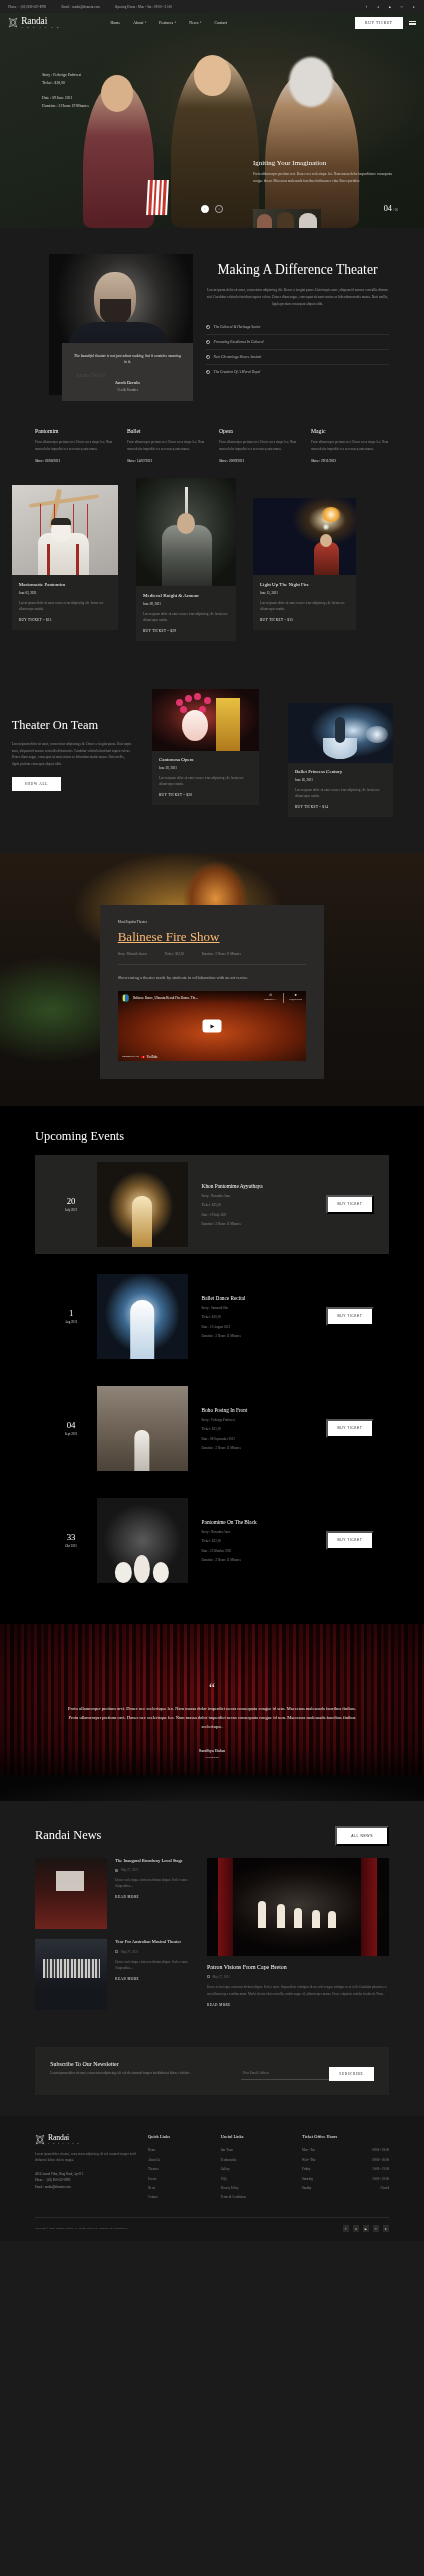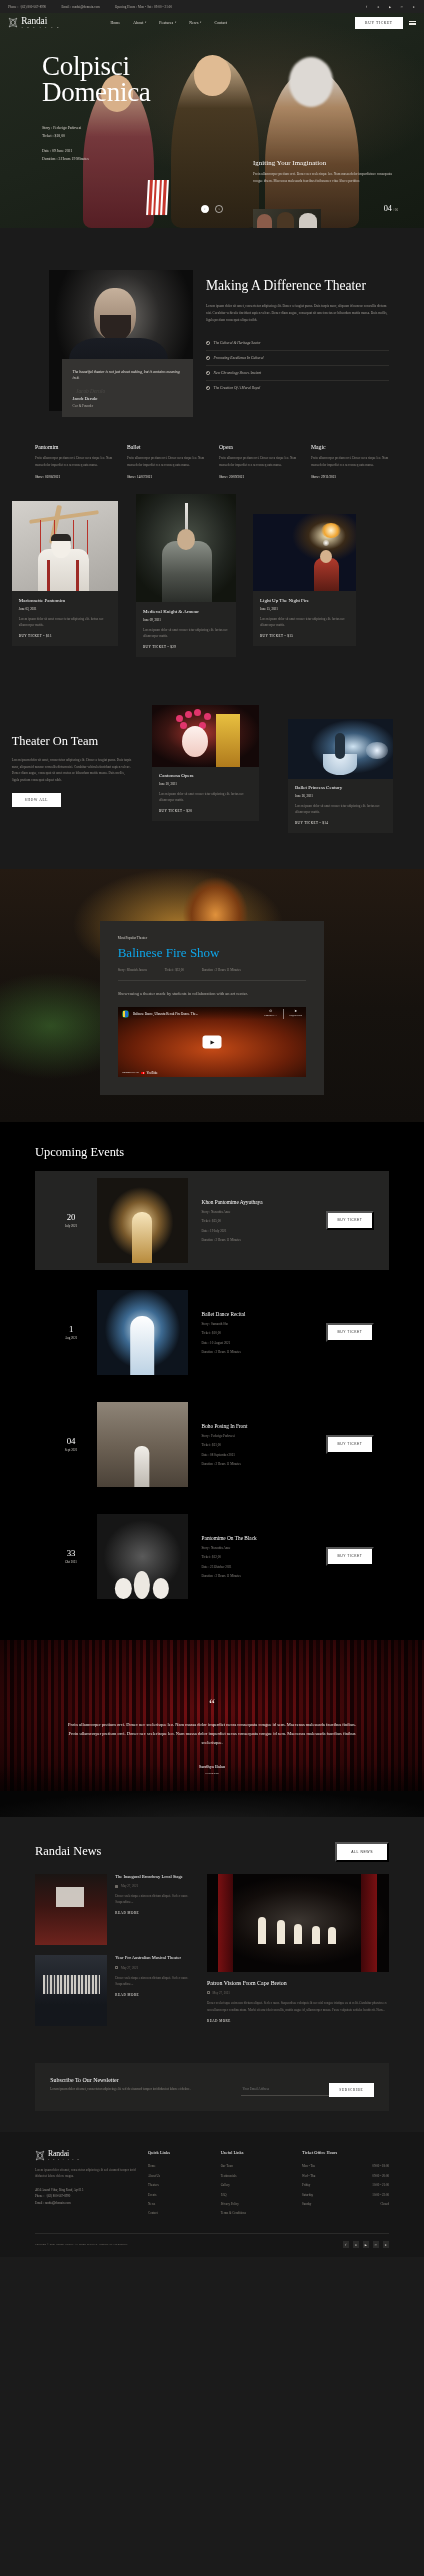--- a/index.html
+++ b/index.html
@@ -96,21 +96,21 @@
   }
   .dot-nav { display:flex; align-items:center; gap:6.5px; }
   .circ { width:7.7px; height:7.7px; border-radius:50%; border:0.4px solid rgba(255,255,255,.6);
      display:flex; align-items:center; justify-content:center; font-size:2.9px; color:#fff;
      font-family:"DejaVu Sans", sans-serif; }
   .circ.solid { background:#fff; color:#222; border-color:#fff; }
   .slide-count { position:absolute; right:26px; font-size:8.3px; color:#fff; display:flex; align-items:baseline; gap:1.2px;}
   .slide-count i { font-size:3.2px; font-style:normal; color:#bbb6ae; }
 
   
-  .about { background:#1b1b1b; padding:42px 0 20px 0; }
+  .about { background:#1b1b1b; padding:26px 0 20px 0;text-align:center; }
   .about-grid { display:flex; gap:13px; }
   .about-left { width:158px; position:relative; }
   .about-photo {
     width:144px; height:141px; margin-left:14px;
     background:radial-gradient(ellipse 48% 58% at 52% 33%, #6d6a66 0%, #2b2a29 52%, #0c0c0c 100%);
     position:relative; overflow:hidden;
   }
   .about-photo .face { position:absolute; left:45px; top:17.7px; width:42px; height:52px;
     border-radius:46% 46% 44% 44%; background:linear-gradient(180deg,#c6b19c,#8e7866); filter:blur(0.3px);}
   .about-photo .beard { position:absolute; left:51px; top:45px; width:31px; height:26px;
@@ -215,21 +215,21 @@
      background:
        radial-gradient(ellipse 40% 36% at 42% 22%, rgba(255,180,60,.6), rgba(0,0,0,0) 62%),
        radial-gradient(ellipse 30% 30% at 12% 62%, rgba(80,150,60,.45), rgba(0,0,0,0) 70%),
        linear-gradient(180deg,#241a12 0%,#16120e 55%,#120f0c 100%);
   }
   .feat-dancer { position:absolute; left:177px; top:5.9px; width:77px; height:83px;
      background:radial-gradient(ellipse 50% 54% at 50% 48%, #e0923c, #7a3c12 62%, rgba(30,16,8,0) 85%);
      filter:blur(0.4px); }
   .feat-card { position:absolute; left:100px; top:52px; width:224px; background:#2a2927; padding:15.3px 17.7px 17.7px; }
   .feat-card .eyebrow { font-size:3.4px; color:#d9d5cf; }
-  .feat-card h2 { font-size:13px; color:#0ea5e9; font-weight:normal; margin-top:4.7px; }
+  .feat-card h2 { font-size:13px; color:#fdba74; font-weight:normal; margin-top:4.7px;text-decoration:underline; }
   .feat-meta { display:flex; gap:17.7px; font-size:3.2px; color:#8f8b85; margin-top:7px; }
   .feat-div { height:0.4px; background:#3d3c39; margin:8.3px 0 9.4px; }
   .feat-card .desc { font-size:4.4px; line-height:1.85; color:#b5b1ab; }
   .video {
     position:relative; margin-top:9.4px; height:70px; overflow:hidden;
     background:radial-gradient(ellipse 70% 70% at 50% 60%, #c44a16, #6a1f08 60%, #240b04);
   }
   .yt-bar { position:absolute; top:0; left:0; right:0; height:13px; display:flex; align-items:center;
     padding:0 4.1px; gap:3.5px; background:linear-gradient(180deg,rgba(0,0,0,.55),rgba(0,0,0,0)); }
   .yt-av { width:7.7px; height:7.7px; border-radius:50%; background:#1f7a3c; position:relative; overflow:hidden; flex:none;}
@@ -425,24 +425,20 @@
         <button class="btn-ticket">BUY TICKET</button>
         <div class="burger">
             <i></i>
             <i></i>
             <i></i>
           </div>
       </div>
     </div>
 
     <div class="hero-body">
-      <div class="hero-title">
-        <div>Colpisci</div>
-        <div>Domenica</div>
-      </div>
       <div class="hero-meta">
         <div class="row">Story : Federigo Padovesi</div>
         <div class="row">Ticket : $18,00</div>
         <div class="gap"></div>
         <div class="row">Date : 09 June 2021</div>
         <div class="row">Duration : 3 Hours 19 Minutes</div>
       </div>
     </div>
 
     <div class="hero-right">

